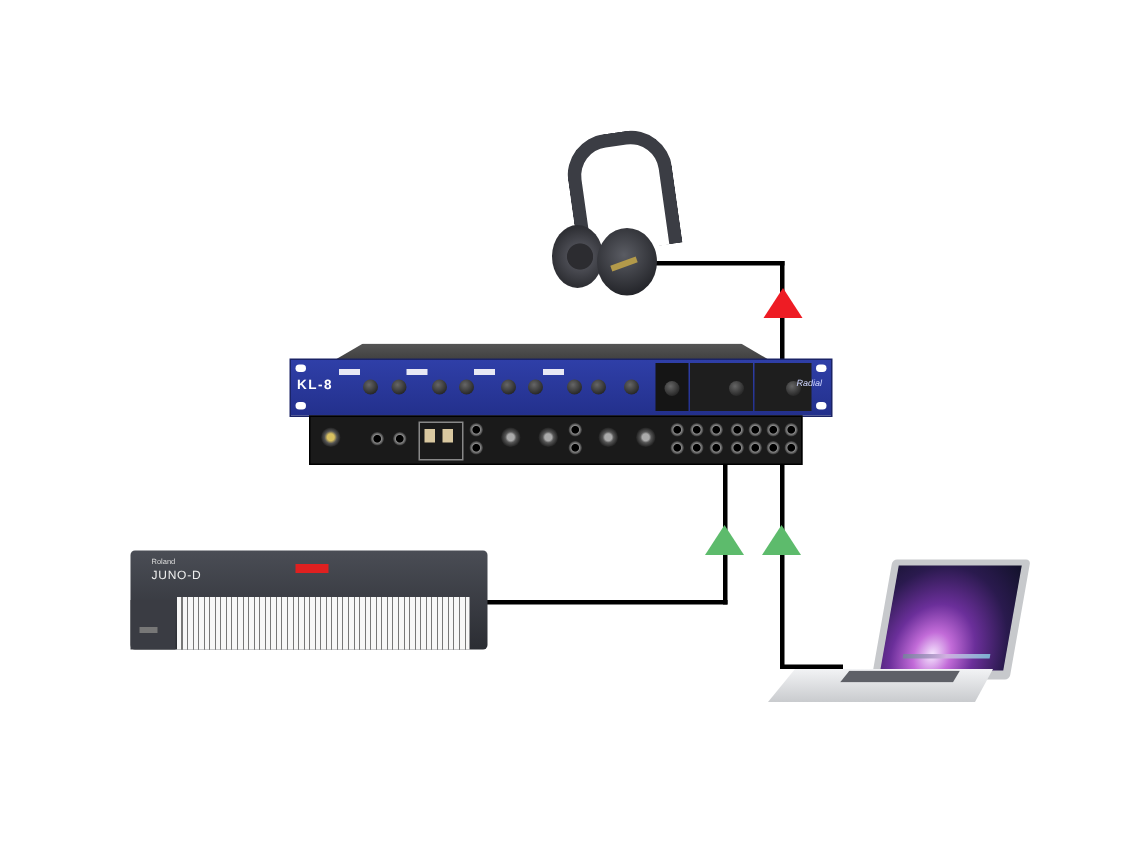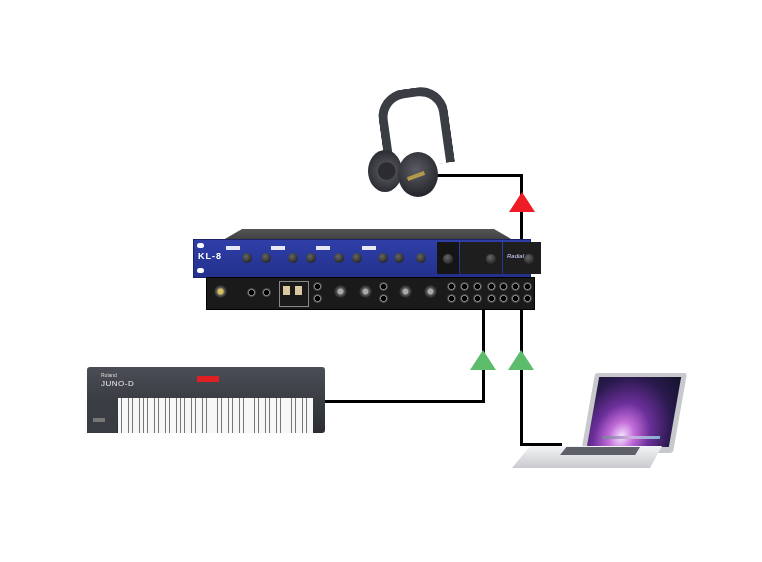--- a/index.html
+++ b/index.html
@@ -2,21 +2,21 @@
 <html><head>
 <meta charset="utf-8">
 <style>
   html,body{margin:0;padding:0;background:#ffffff;}
   body{width:762px;height:562px;position:relative;overflow:hidden;font-family:"Liberation Sans",sans-serif;}
   .abs{position:absolute;}
   .wire{position:absolute;background:#000;}
   .arrow{position:absolute;width:0;height:0;border-left:13px solid transparent;border-right:13px solid transparent;}
   
   .rack-top{position:absolute;left:218px;top:229px;width:300px;height:14px;background:linear-gradient(#555,#3a3a3a);clip-path:polygon(3% 100%,0 100%,8% 0,92% 0,100% 100%);}
-  .rack-front{position:absolute;left:193px;top:239px;width:336px;height:37px;background:linear-gradient(#2f3fa8,#23308c);border:1px solid #1a2366;}
+  .rack-front{position:absolute;left:193px;top:239px;width:336px;height:37px;background:linear-gradient(#2f3fa8,#23308c);border:1px solid #1a2366;padding-left:24px;}
   .rack-back{position:absolute;left:206px;top:277px;width:327px;height:31px;background:#1a1a1a;border:1px solid #000;}
   .kl{position:absolute;left:4px;top:11px;color:#fff;font-weight:bold;font-size:9px;letter-spacing:1px;}
   .ear-hole{position:absolute;width:7px;height:5px;border-radius:3px;background:#fff;}
   .knob{position:absolute;width:10px;height:10px;border-radius:50%;background:radial-gradient(circle at 40% 35%,#666,#111);}
   .chlabel{position:absolute;width:14px;height:4px;background:#e8e8f4;}
   .blkpanel{position:absolute;top:2px;height:32px;background:#151515;}
   .jack{position:absolute;width:9px;height:9px;border-radius:50%;background:radial-gradient(circle,#000 35%,#888 45%,#333 70%);}
   .xlr{position:absolute;width:13px;height:13px;border-radius:50%;background:radial-gradient(circle,#aaa 25%,#555 40%,#222 70%);}
   .brand{position:absolute;right:6px;top:13px;color:#cfd6ff;font-size:6px;font-style:italic;}
   

